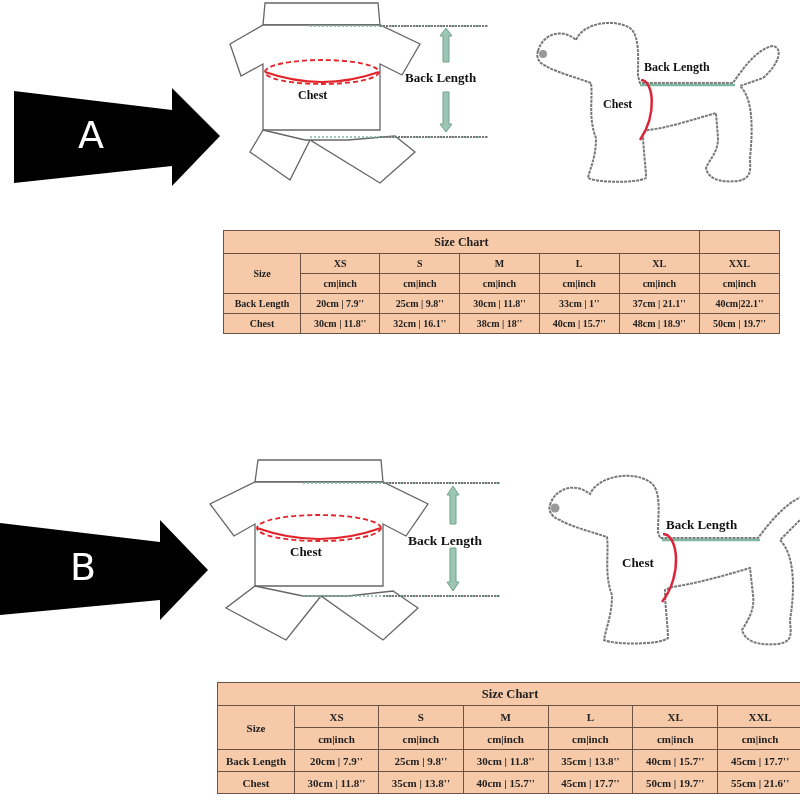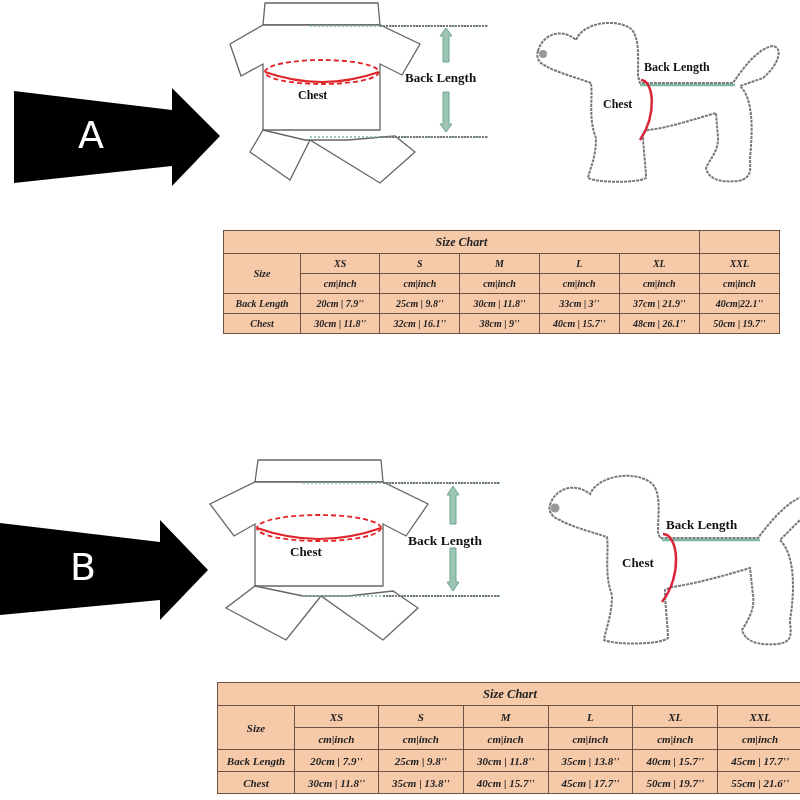--- a/index.html
+++ b/index.html
@@ -9,21 +9,21 @@
   #sec-b { top:450px; height:350px; }
 
   .arrow { position:absolute; }
   .arrow svg { display:block; }
   .arrow-letter { position:absolute; color:#fff; font-family:"DejaVu Sans", sans-serif; font-size:38px; font-weight:normal; }
 
   .illus { position:absolute; }
   .illus svg { display:block; overflow:visible; }
   .lbl { position:absolute; font-family:"Liberation Serif", serif; font-weight:bold; color:#111; white-space:nowrap; }
 
-  table.size-chart { position:absolute; border-collapse:collapse; background:#f6c9a9; font-family:"Liberation Serif", serif; font-weight:bold; color:#222;font-style:italic; }
+  table.size-chart { position:absolute; border-collapse:collapse; background:#f6c9a9; font-family:"Liberation Serif", serif; font-weight:bold; color:#222; }
   table.size-chart td { border:1px solid #6b5243; text-align:center; padding:0; }
   #sec-a table.size-chart { left:223px; top:230px; width:557px; font-size:10px; }
   #sec-a table.size-chart td { height:19px; }
   #sec-a table.size-chart td.title { font-size:12px; height:22px; }
   #sec-b table.size-chart { left:217px; top:232px; width:586px; font-size:11px; }
   #sec-b table.size-chart td { height:21px; }
   #sec-b table.size-chart td.title { font-size:12.5px; height:22px; }
   table.size-chart td.rowhead { width:76px; }
 </style>
 </head>
@@ -91,31 +91,31 @@
       <td>cm|inch</td>
       <td>cm|inch</td>
       <td>cm|inch</td>
       <td>cm|inch</td>
     </tr>
     <tr>
       <td class="rowhead">Back Length</td>
       <td>20cm | 7.9''</td>
       <td>25cm | 9.8''</td>
       <td>30cm | 11.8''</td>
-      <td>33cm | 3''</td>
-      <td>37cm | 21.9''</td>
+      <td>33cm | 1''</td>
+      <td>37cm | 21.1''</td>
       <td>40cm|22.1''</td>
     </tr>
     <tr>
       <td class="rowhead">Chest</td>
       <td>30cm | 11.8''</td>
       <td>32cm | 16.1''</td>
-      <td>38cm | 9''</td>
+      <td>38cm | 18''</td>
       <td>40cm | 15.7''</td>
-      <td>48cm | 26.1''</td>
+      <td>48cm | 18.9''</td>
       <td>50cm | 19.7''</td>
     </tr>
   </tbody>
     </table>
 </div>
 
 <div class="section" id="sec-b">
   <div class="arrow" style="left:0px;top:70px;">
     <svg width="208" height="100" viewBox="0 0 208 100">
       <polygon points="0,3 160,22 160,0 208,50 160,100 160,80 0,95" fill="#000"></polygon>

